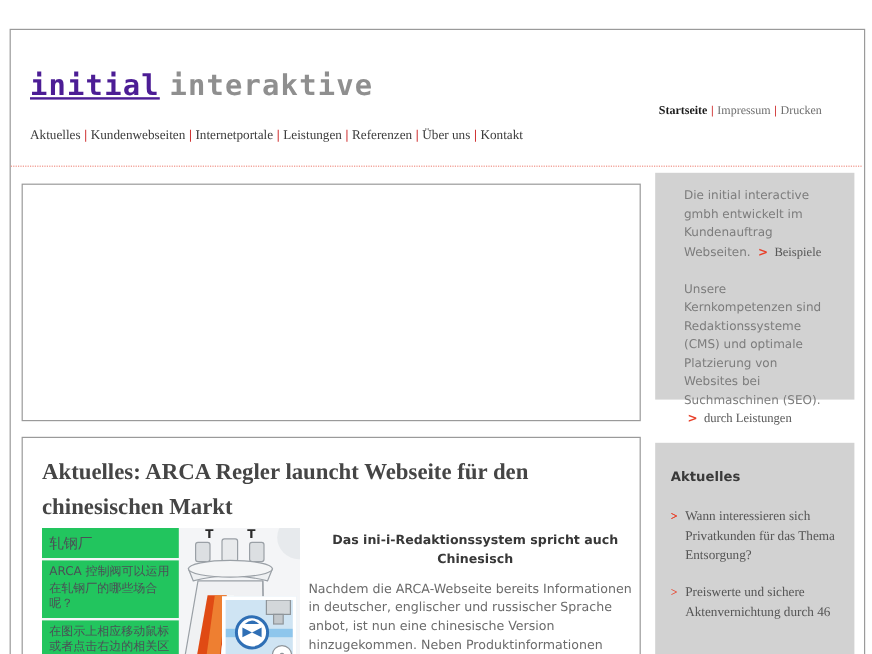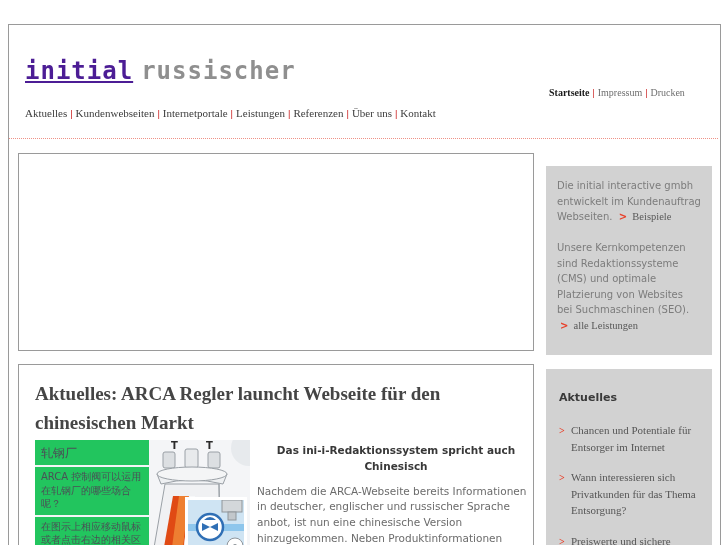--- a/index.html
+++ b/index.html
@@ -42,38 +42,38 @@
   .t-label{position:absolute;top:0;font-size:10px;font-weight:bold;color:#2a2a2a;}
   .t1{left:22px;} .t2{left:57px;}
   .inset{position:absolute;left:150px;top:57px;width:62px;height:100px;
     background:#cfe4f3;border:3px solid #ffffff;box-sizing:border-box;}
   
   .article-text{position:absolute;left:238px;top:78px;width:278px;}
   .article-heading{font-size:10.5px;font-weight:bold;color:#383838;line-height:1.5;margin-bottom:9px;text-align:center;}
   .article-body{font-size:10.5px;color:#6b6b6b;line-height:1.5;}
   
   .sidebox{position:absolute;left:537px;width:166px;background:#d2d2d2;box-sizing:border-box;}
-  .intro-box{top:141px;height:189px;padding:12px 11px;}
+  .intro-box{top:119px;height:189px;padding:12px 24px;}
   .intro-box p{margin:0 0 15px 0;font-size:10px;line-height:1.55;color:#7c7c7c;}
   .side-link{font-family:"Liberation Serif",serif;font-size:10.5px;color:#585858;
     text-decoration:none;cursor:pointer;}
   .arrow{color:#e8402a;font-weight:bold;font-size:10px;padding:0 2px 0 3px;}
   .news-box{top:344px;height:236px;padding:22px 13px 10px 13px;}
   .news-title{font-size:11px;font-weight:bold;color:#3a3a3a;margin-bottom:18px;}
   .news-item{position:relative;padding-left:12px;margin-bottom:14px;
     font-family:"Liberation Serif",serif;font-size:11px;line-height:1.5;color:#565656;cursor:pointer;}
   .news-item .arrow{position:absolute;left:0;top:1px;padding:0;}
 </style>
 </head>
 <body>
 
 <div class="container">
 
   <div class="logo">
-    <span class="w1">initial</span><span class="w2">russischer</span>
+    <span class="w1">initial</span><span class="w2">interaktive</span>
   </div>
 
   <div class="toplinks">
     <a class="strong">Startseite</a><span class="sep">|</span><a>Impressum</a><span class="sep">|</span><a>Drucken</a>
   </div>
 
   <div class="mainnav">
     <a>Aktuelles</a><span class="sep">|</span><a>Kundenwebseiten</a><span class="sep">|</span><a>Internetportale</a><span class="sep">|</span><a>Leistungen</a><span class="sep">|</span><a>Referenzen</a><span class="sep">|</span><a>Über uns</a><span class="sep">|</span><a>Kontakt</a>
   </div>
 
@@ -83,21 +83,21 @@
 
   <div class="sidebox intro-box">
     <p>
       <span>Die initial interactive gmbh entwickelt im Kundenauftrag Webseiten.</span>
       <span class="arrow">&gt;</span>
       <a class="side-link">Beispiele</a>
     </p>
     <p>
       <span>Unsere Kernkompetenzen sind Redaktionssysteme (CMS) und optimale Platzierung von Websites bei Suchmaschinen (SEO).</span>
       <span class="arrow">&gt;</span>
-      <a class="side-link">alle Leistungen</a>
+      <a class="side-link">durch Leistungen</a>
     </p>
   </div>
 
   <div class="article-box">
     <h1 class="article-title">Aktuelles: ARCA Regler launcht Webseite für den chinesischen Markt</h1>
 
     <div class="article-image">
       <div class="cn-panel">
         <div class="cn-block cn-title">轧钢厂</div>
         <div class="cn-block">ARCA 控制阀可以运用在轧钢厂的哪些场合呢？</div>
@@ -142,21 +142,20 @@
     <div class="article-text">
       <div class="article-heading">Das ini-i-Redaktionssystem spricht auch Chinesisch</div>
       <div class="article-body">Nachdem die ARCA-Webseite bereits Informationen in deutscher, englischer und russischer Sprache anbot, ist nun eine chinesische Version hinzugekommen. Neben Produktinformationen bietet sie eine interaktive Anwendungsübersicht. Die einzelnen Märkte erhalten</div>
     </div>
   </div>
 
   <div class="sidebox news-box">
     <div class="news-title">Aktuelles</div>
     <div class="news-item">
       <span class="arrow">&gt;</span>
-      <span>Chancen und Potentiale für Entsorger im Internet</span>
     </div>
     <div class="news-item">
       <span class="arrow">&gt;</span>
       <span>Wann interessieren sich Privatkunden für das Thema Entsorgung?</span>
     </div>
     <div class="news-item">
       <span class="arrow">&gt;</span>
       <span>Preiswerte und sichere Aktenvernichtung durch 46</span>
     </div>
   </div>

